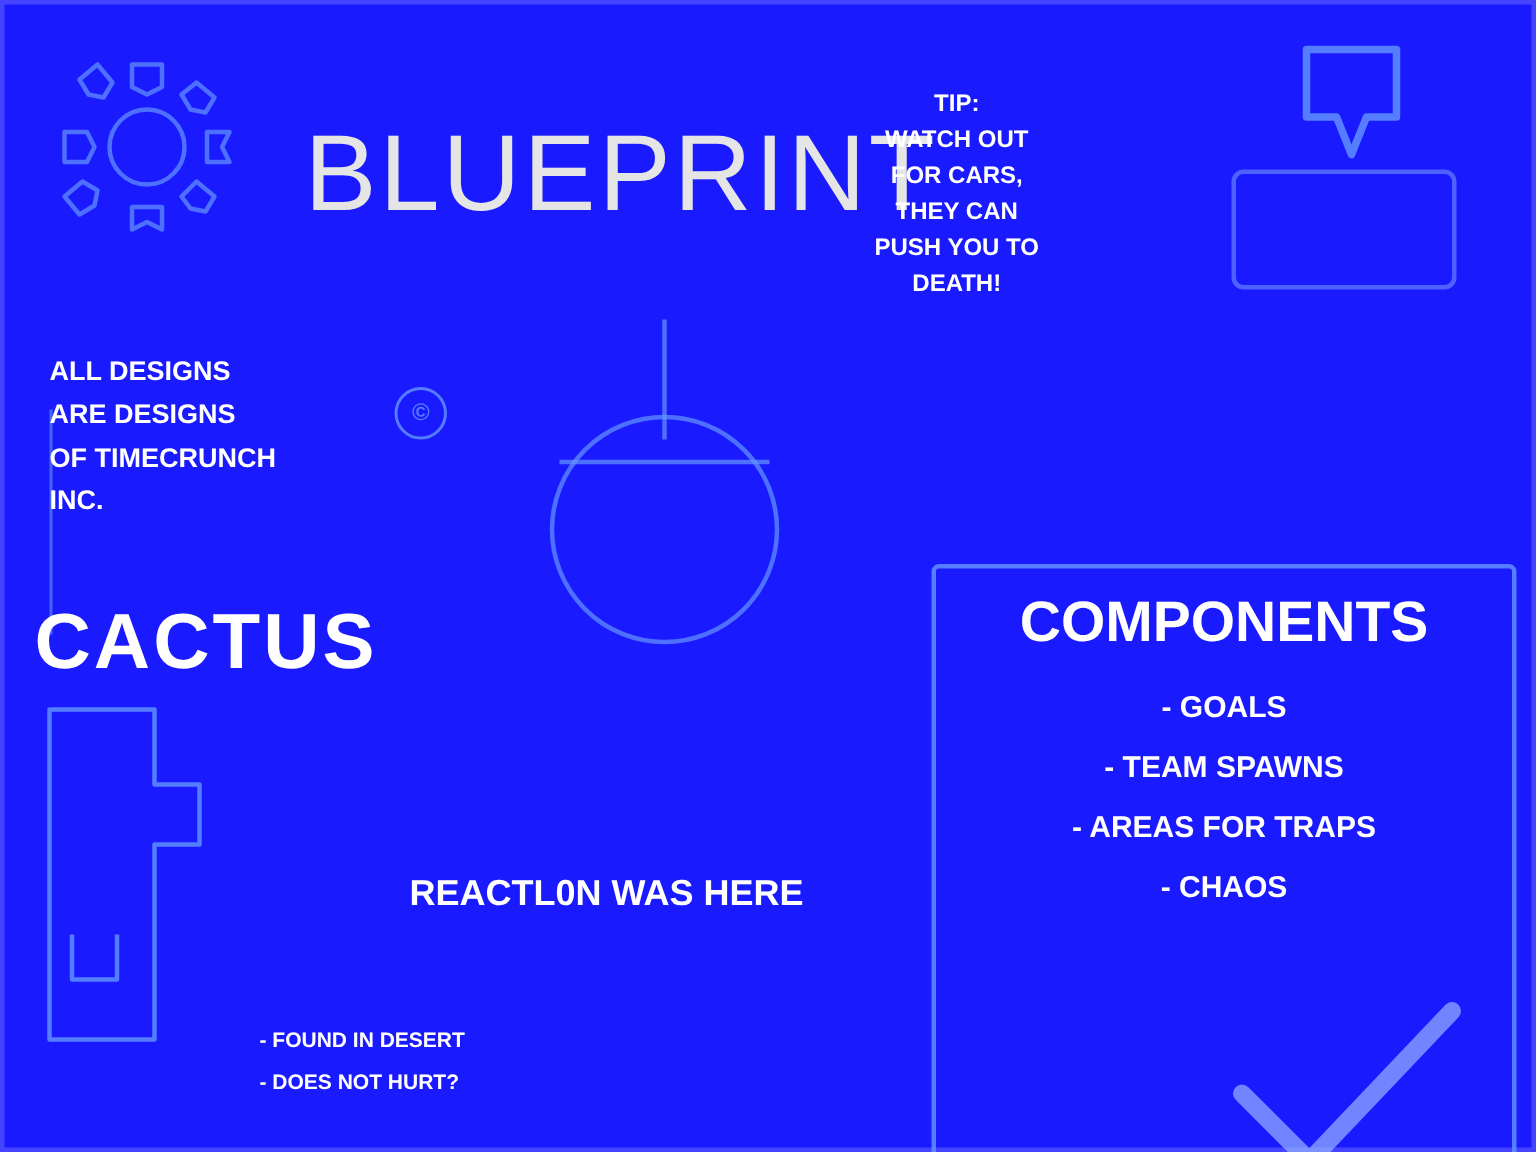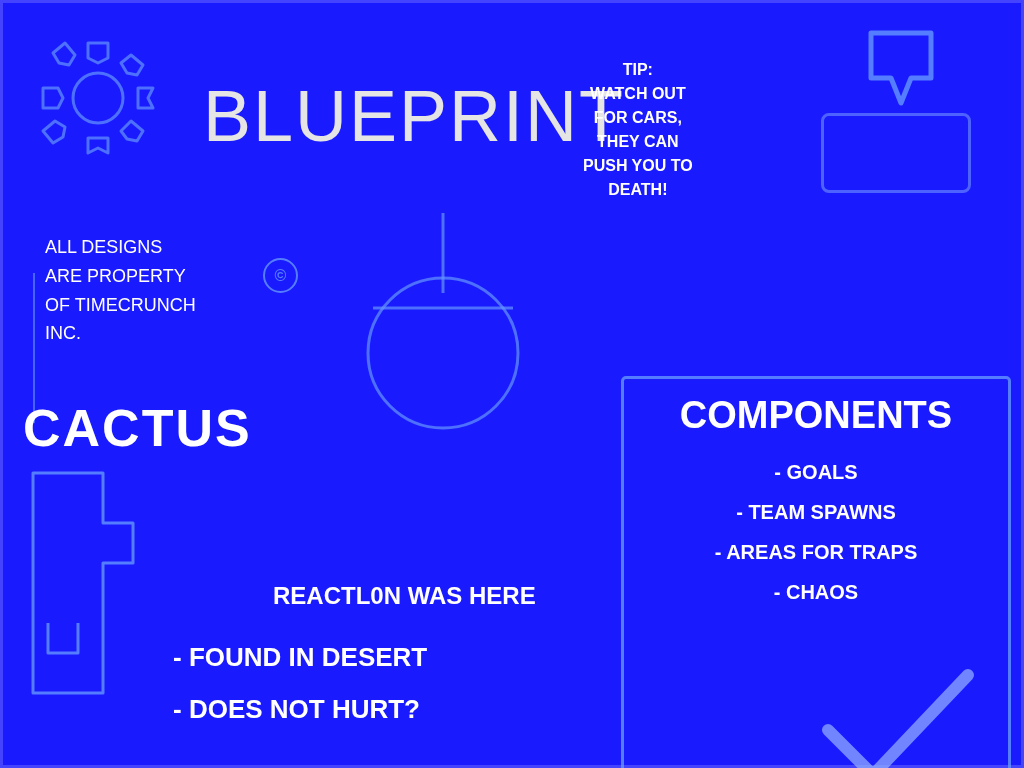--- a/index.html
+++ b/index.html
@@ -72,23 +72,22 @@
       border-radius: 8px;
     }
 
     
     .property-text {
       position: absolute;
       top: 230px;
       left: 30px;
       color: white;
       font-size: 18px;
-      font-weight: normal;
+      font-weight: bold;
       line-height: 1.6;
-      margin-left: 12px;
     }
 
     
     .copyright-symbol {
       position: absolute;
       top: 255px;
       left: 260px;
       width: 35px;
       height: 35px;
       border: 2px solid rgba(100, 150, 255, 0.8);
@@ -167,21 +166,21 @@
       width: 130px;
       height: 240px;
     }
 
     
     .bullet-points {
       position: absolute;
       bottom: 30px;
       left: 170px;
       color: white;
-      font-size: 26px;
+      font-size: 14px;
       font-weight: bold;
       line-height: 2;
     }
 
     
     .reactlon-text {
       position: absolute;
       bottom: 155px;
       left: 270px;
       color: white;
@@ -242,21 +241,21 @@
       </g>
     </svg>
   </div>
 
   <div class="rect-box"></div>
 
   <div class="left-vertical-line"></div>
 
   <div class="property-text">
     <span>ALL DESIGNS</span><br>
-    <span>ARE PROPERTY</span><br>
+    <span>ARE DESIGNS</span><br>
     <span>OF TIMECRUNCH</span><br>
     <span>INC.</span>
   </div>
 
   <div class="copyright-symbol">
     <span>©</span>
   </div>
 
   <div class="center-symbol">
     <svg width="200" height="280" viewBox="0 0 200 280">

